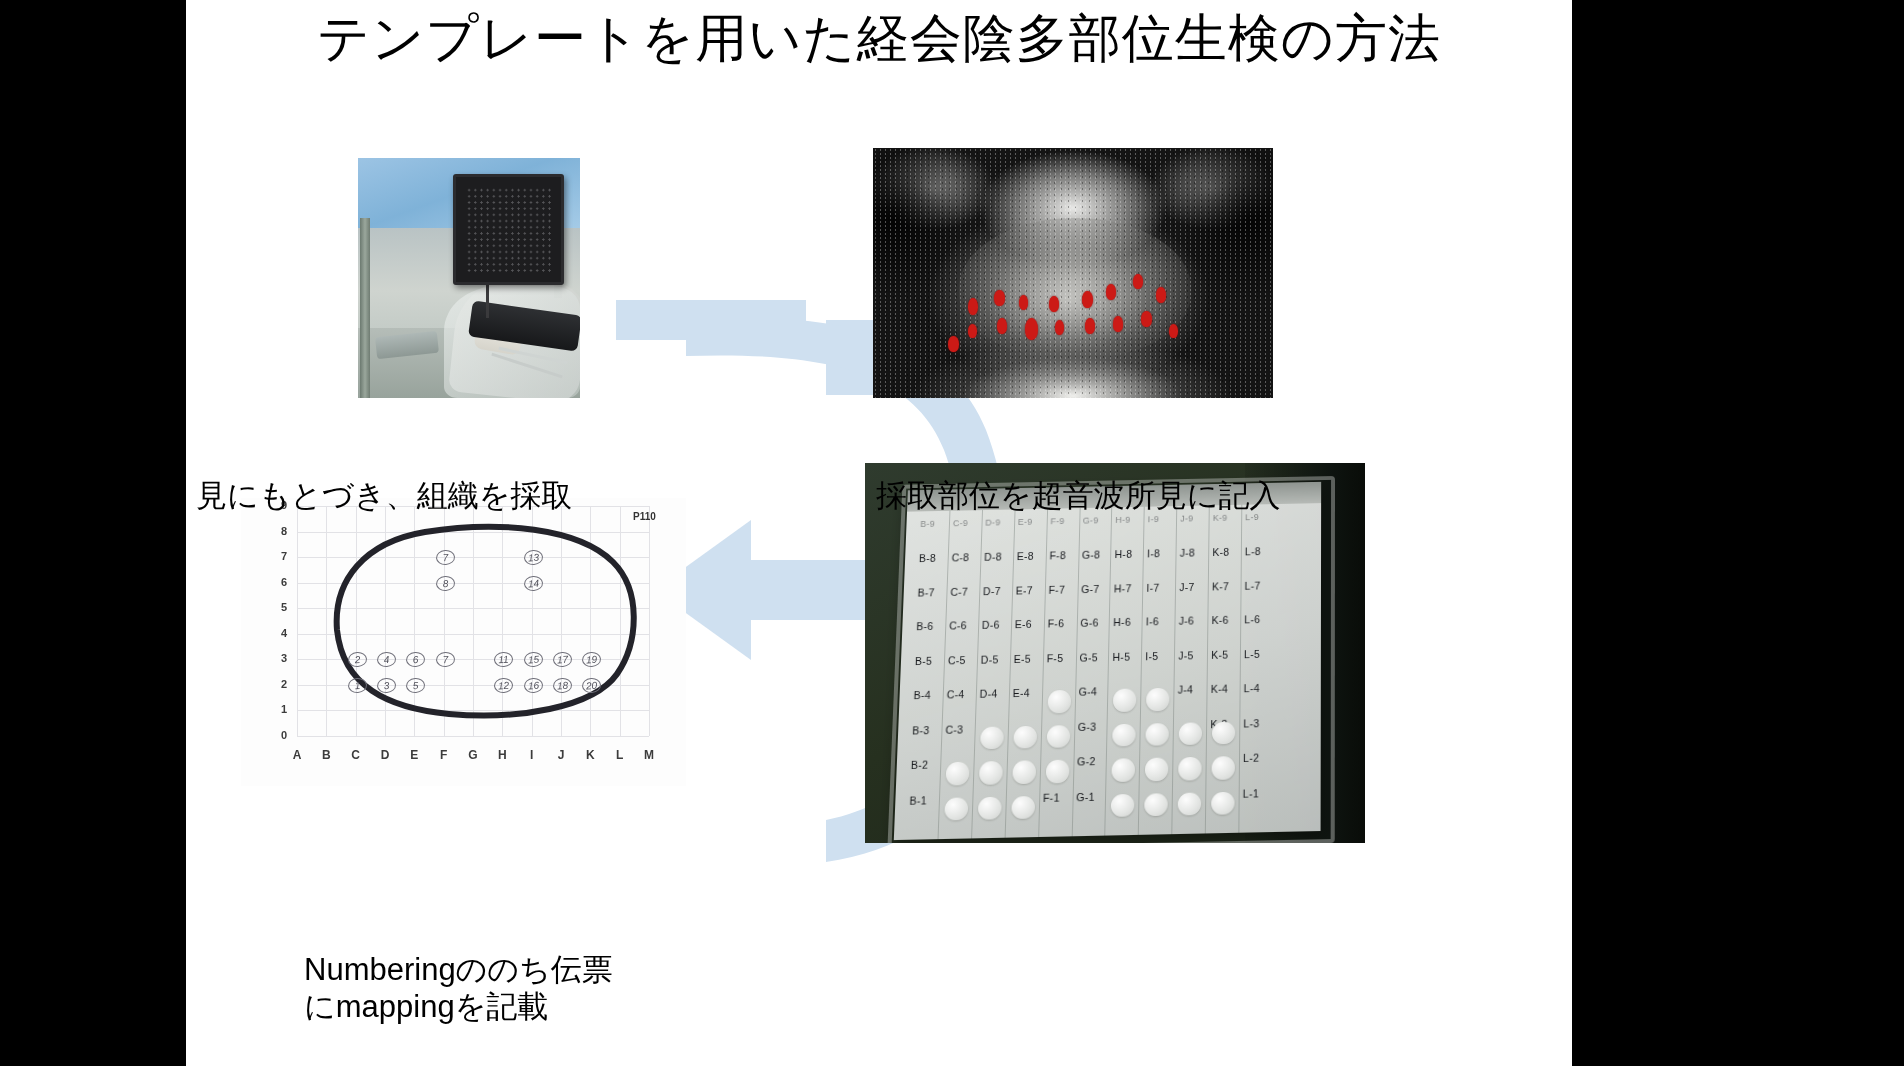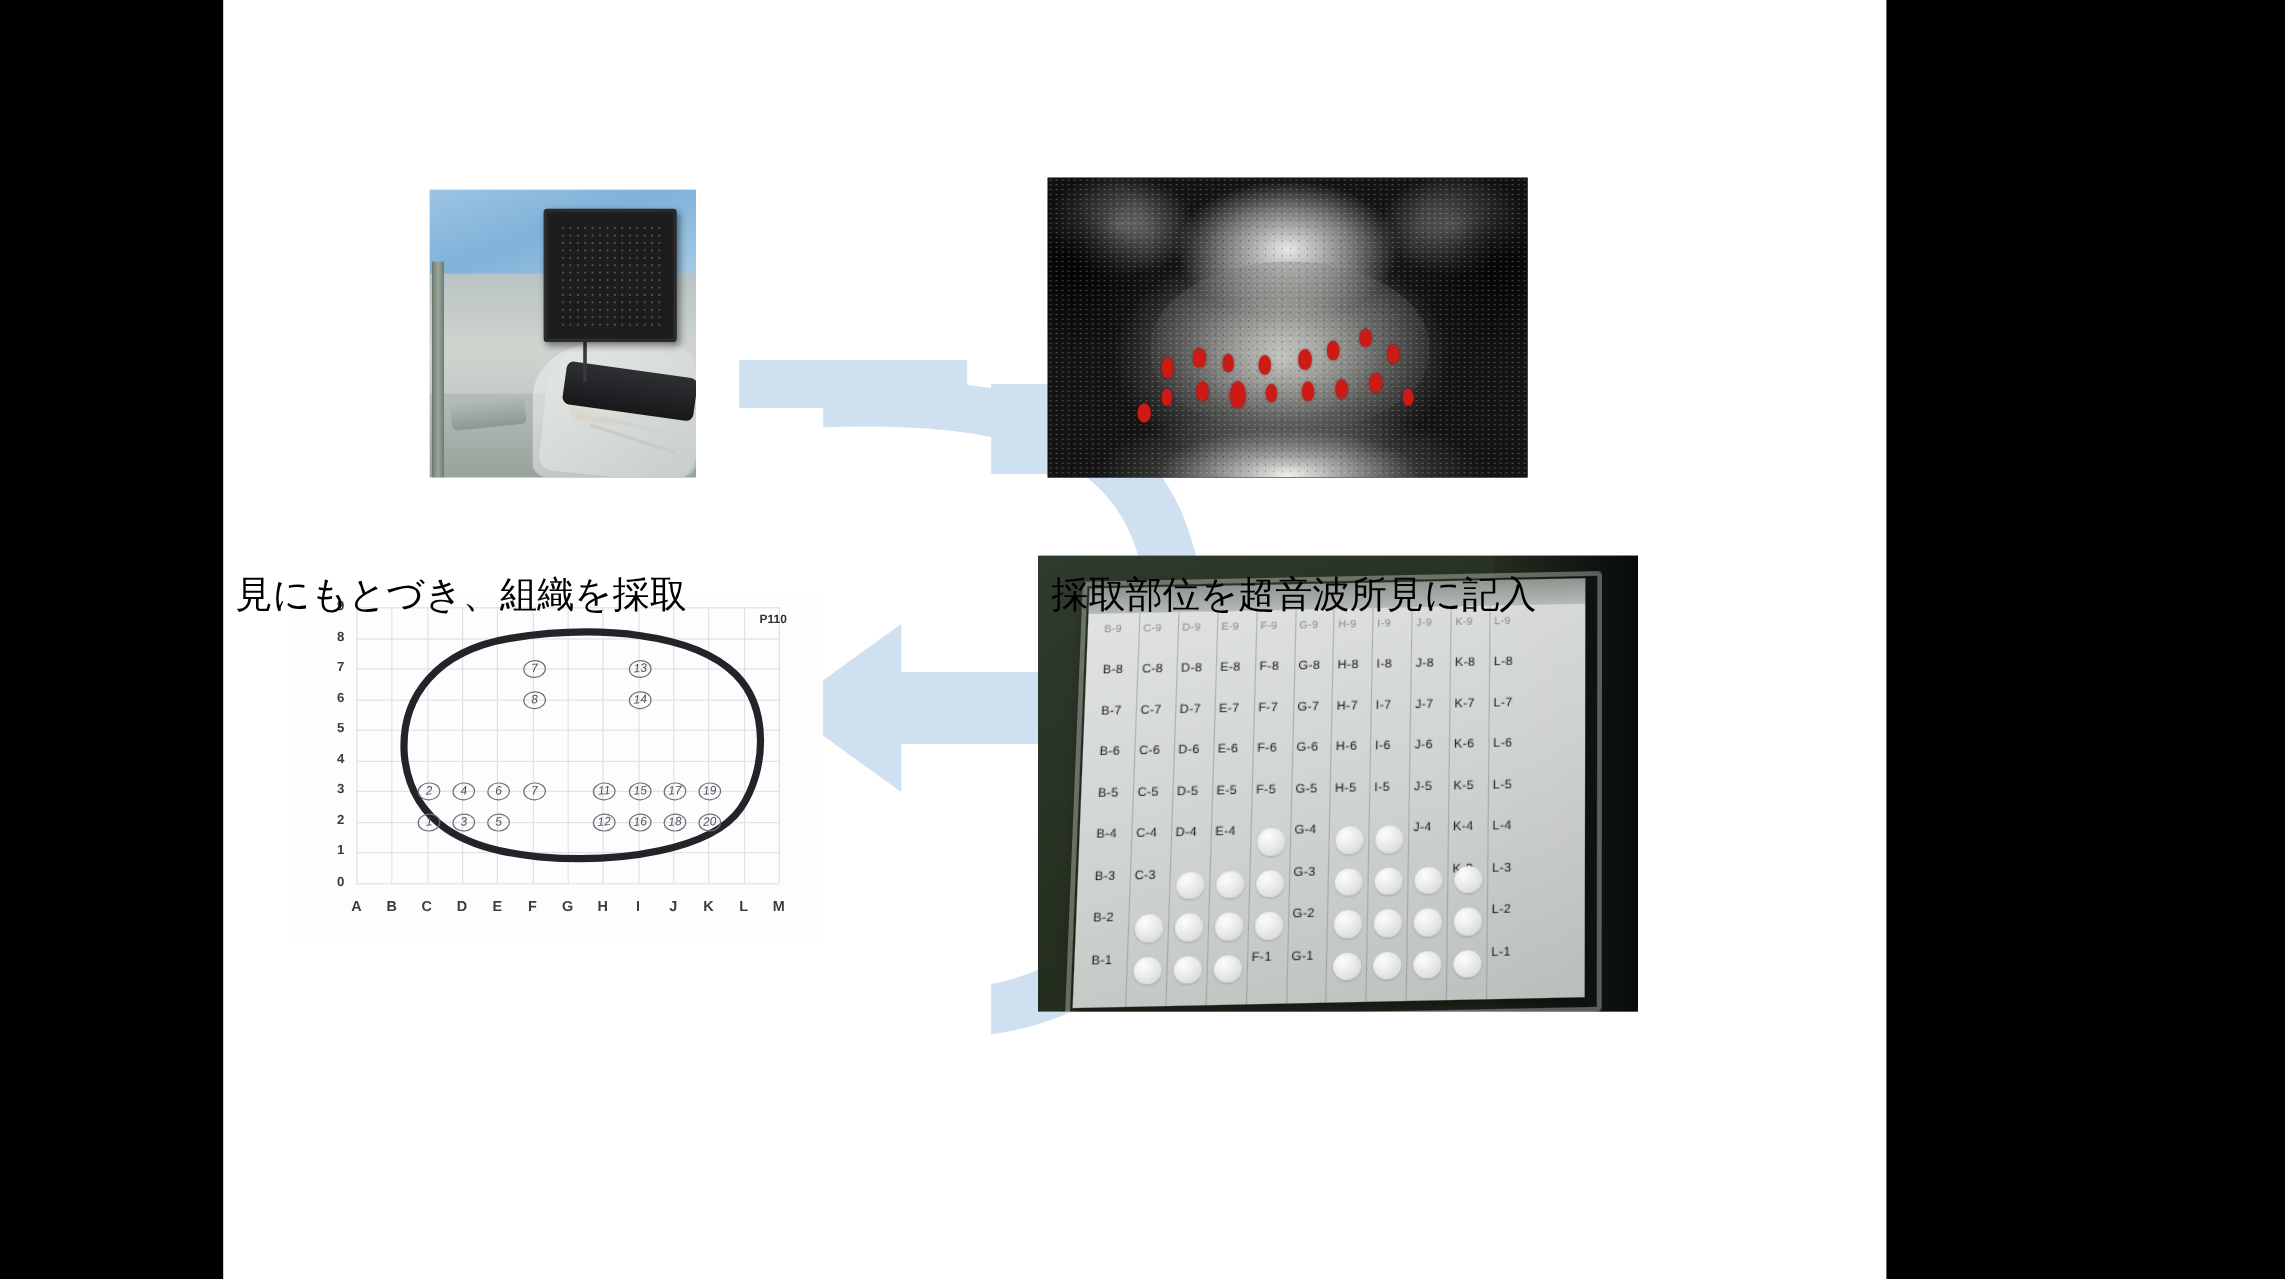--- a/index.html
+++ b/index.html
@@ -121,20 +121,21 @@
   .cap2{left:690px;top:478px;width:560px;white-space:nowrap;}
   .cap3{left:118px;top:952px;width:420px;text-align:left;}
   .cap4{left:700px;top:1008px;width:660px;white-space:nowrap;}
 </style>
 </head>
 <body>
 
 <div class="slide-frame">
   <div class="slide">
 
+    <div class="title">テンプレートを用いた経会陰多部位生検の方法</div>
 
     <svg class="arrow-layer" viewBox="0 0 1386 1066" width="1386" height="1066">
       <path d="M460,320 L690,320 L690,395 L640,395 L640,320 Z" fill="#cfe0f0"></path>
       <path d="M500,318 C640,312 760,330 800,430 C835,520 830,650 800,740
                C775,812 720,850 640,862 L640,820
                C700,808 742,775 760,712 C782,636 785,520 758,450
                C726,368 630,352 500,356 Z" fill="#cfe0f0"></path>
       <path d="M700,560 L700,620 L560,620 L560,560 Z" fill="#cfe0f0"></path>
       <path d="M565,520 L565,660 L468,590 Z" fill="#cfe0f0"></path>
       <path d="M620,300 L620,340 L430,340 L430,300 Z" fill="#cfe0f0"></path>
@@ -389,15 +390,19 @@
             <div class="c4-vline" style="left: 339.091px;"></div>
           </div>
       </div>
       <div class="c4-rim"></div>
     </div>
 
     <div class="caption cap1">
       <div>見にもとづき、組織を採取</div>
     </div>
     <div class="caption cap2">採取部位を超音波所見に記入</div>
+    <div class="caption cap3">
+      <div>Numberingののち伝票</div>
+      <div>にmappingを記載</div>
+    </div>
 
   </div>
 </div>
 
 </body></html>

